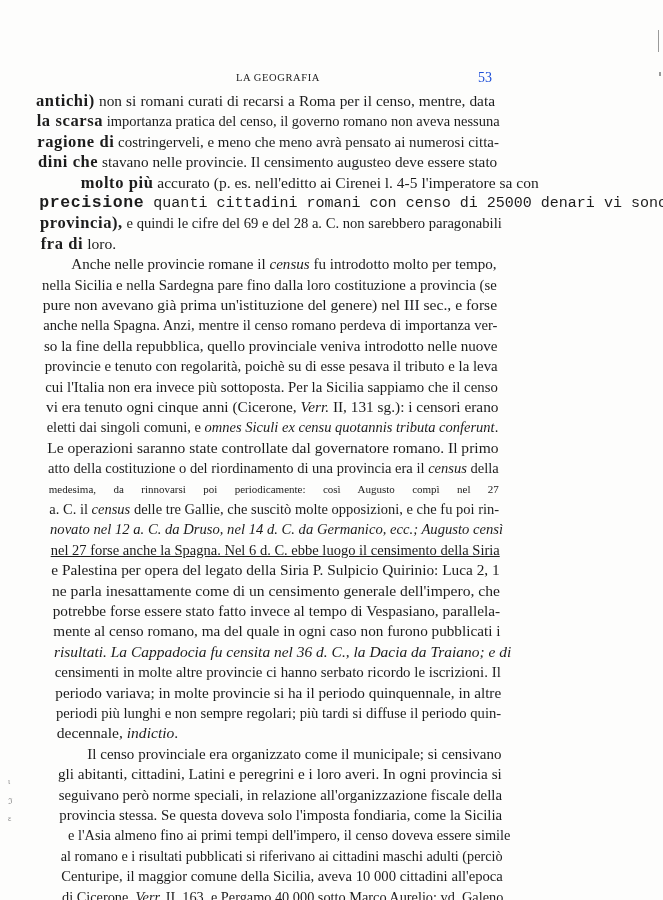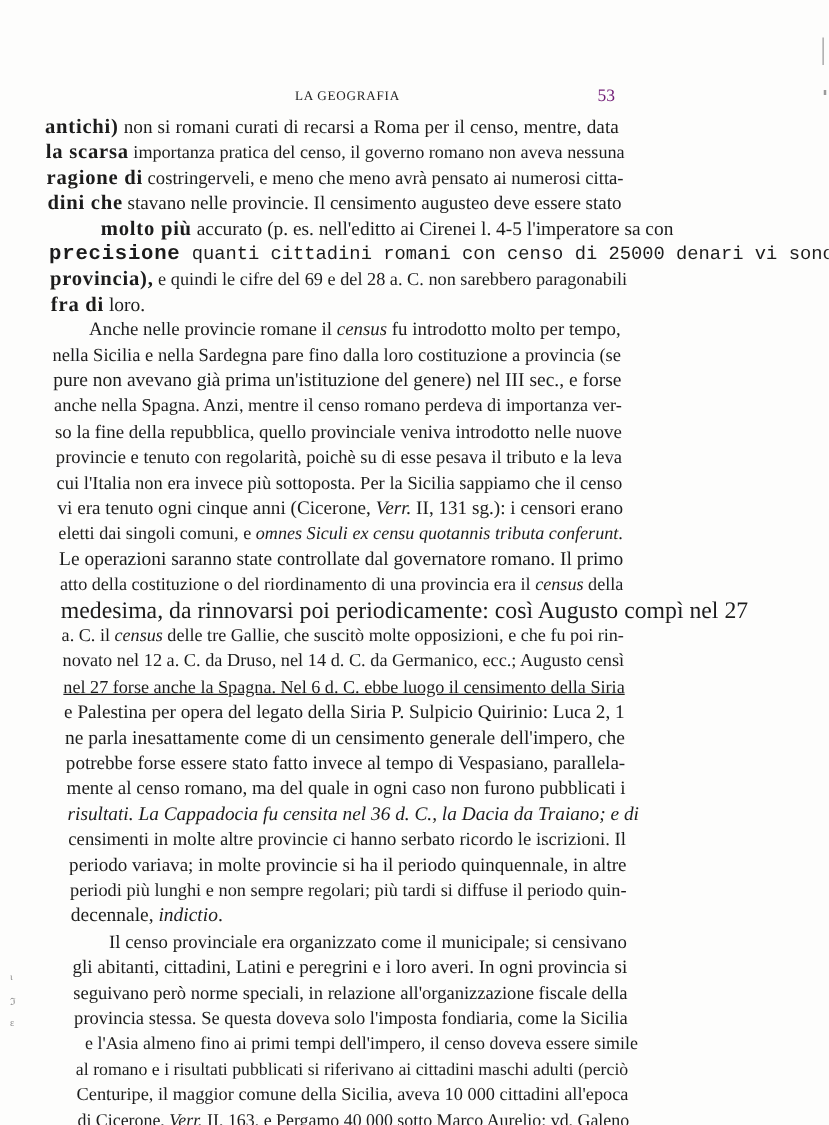--- a/index.html
+++ b/index.html
@@ -27,21 +27,21 @@
       left: 236px;
       font-size: 10.5px;
       letter-spacing: 0.6px;
       color: #222;
     }
     .page-number {
       position: absolute;
       top: 70px;
       left: 478px;
       font-size: 14px;
-      color: #701a75;
+      color: #1d4ed8;
     }
     .line {
       position: absolute;
       white-space: nowrap;
       font-size: 15.6px;
       line-height: 20px;
       text-align: justify;
       text-align-last: justify;
       color: #1c1c1c;
     }
@@ -87,23 +87,23 @@
       <div class="line" style="left: 42px; width: 454.8px; top: 274.6px; white-space: nowrap; font-size: 14.81px;"><span>nella Sicilia e nella Sardegna pare fino dalla loro costituzione a provincia (se</span></div>
       <div class="line" style="left: 42.7px; width: 454.4px; top: 295px; white-space: nowrap; font-size: 15.58px;"><span>pure non avevano già prima un'istituzione del genere) nel III sec., e forse</span></div>
       <div class="line" style="left: 43.3px; width: 453.9px; top: 315.4px; white-space: nowrap; font-size: 14.63px;"><span>anche nella Spagna. Anzi, mentre il censo romano perdeva di importanza ver-</span></div>
       <div class="line" style="left: 44px; width: 453.5px; top: 335.8px; white-space: nowrap; font-size: 15.08px;"><span>so la fine della repubblica, quello provinciale veniva introdotto nelle nuove</span></div>
       <div class="line" style="left: 44.7px; width: 453px; top: 356.2px; white-space: nowrap; font-size: 14.85px;"><span>provincie e tenuto con regolarità, poichè su di esse pesava il tributo e la leva</span></div>
       <div class="line" style="left: 45.3px; width: 452.5px; top: 376.6px; white-space: nowrap; font-size: 14.8px;"><span>cui l'Italia non era invece più sottoposta. Per la Sicilia sappiamo che il censo</span></div>
       <div class="line" style="left: 46px; width: 452.1px; top: 397px; white-space: nowrap; font-size: 15.33px;"><span>vi era tenuto ogni cinque anni (Cicerone, </span><i>Verr.</i><span> II, 131 sg.): i censori erano</span></div>
       <div class="line" style="left: 46.7px; width: 451.6px; top: 417.4px; white-space: nowrap; font-size: 14.5px;"><span>eletti dai singoli comuni, e </span><i>omnes Siculi ex censu quotannis tributa conferunt</i><span>.</span></div>
       <div class="line" style="left: 47.3px; width: 451.2px; top: 437.8px; white-space: nowrap; font-size: 15.54px;"><span>Le operazioni saranno state controllate dal governatore romano. Il primo</span></div>
       <div class="line" style="left: 48px; width: 450.7px; top: 458.2px; white-space: nowrap; font-size: 14.53px;"><span>atto della costituzione o del riordinamento di una provincia era il </span><i>census</i><span> della</span></div>
-      <div class="line" style="left: 48.7px; width: 450.2px; top: 478.6px; white-space: nowrap; font-size: 19px;"><span>medesima, da rinnovarsi poi periodicamente: così Augusto compì nel 27</span></div>
+      <div class="line" style="left: 48.7px; width: 450.2px; top: 478.6px; white-space: nowrap; font-size: 11px;"><span>medesima, da rinnovarsi poi periodicamente: così Augusto compì nel 27</span></div>
       <div class="line" style="left: 49.3px; width: 449.8px; top: 499px; white-space: nowrap; font-size: 14.5px;"><span>a. C. il </span><i>census</i><span> delle tre Gallie, che suscitò molte opposizioni, e che fu poi rin-</span></div>
-      <div class="line" style="left: 50px; width: 449.3px; top: 519.4px; white-space: nowrap; font-size: 14.63px;"><span>novato nel 12 a. C. da Druso, nel 14 d. C. da Germanico, ecc.; Augusto censì</span></div>
+      <div class="line" style="left: 50px; width: 449.3px; top: 519.4px; white-space: nowrap; font-size: 14.63px; font-style: italic;"><span>novato nel 12 a. C. da Druso, nel 14 d. C. da Germanico, ecc.; Augusto censì</span></div>
       <div class="line" style="left: 50.7px; width: 448.8px; top: 539.8px; white-space: nowrap; font-size: 14.53px; text-decoration: underline;"><span>nel 27 forse anche la Spagna. Nel 6 d. C. ebbe luogo il censimento della Siria</span></div>
       <div class="line" style="left: 51.3px; width: 448.4px; top: 560.2px; white-space: nowrap; font-size: 15.34px;"><span>e Palestina per opera del legato della Siria P. Sulpicio Quirinio: Luca 2, 1</span></div>
       <div class="line" style="left: 52px; width: 447.9px; top: 580.6px; white-space: nowrap; font-size: 15.6px;"><span>ne parla inesattamente come di un censimento generale dell'impero, che</span></div>
       <div class="line" style="left: 52.7px; width: 447.5px; top: 601px; white-space: nowrap; font-size: 15.28px;"><span>potrebbe forse essere stato fatto invece al tempo di Vespasiano, parallela-</span></div>
       <div class="line" style="left: 53.3px; width: 447px; top: 621.4px; white-space: nowrap; font-size: 15.23px;"><span>mente al censo romano, ma del quale in ogni caso non furono pubblicati i</span></div>
       <div class="line" style="left: 54px; width: 446.5px; top: 641.8px; white-space: nowrap; font-size: 15.48px; font-style: italic;"><span>risultati. La Cappadocia fu censita nel 36 d. C., la Dacia da Traiano; e di</span></div>
       <div class="line" style="left: 54.7px; width: 446.1px; top: 662.2px; white-space: nowrap; font-size: 14.9px;"><span>censimenti in molte altre provincie ci hanno serbato ricordo le iscrizioni. Il</span></div>
       <div class="line" style="left: 55.3px; width: 445.6px; top: 682.6px; white-space: nowrap; font-size: 15.24px;"><span>periodo variava; in molte provincie si ha il periodo quinquennale, in altre</span></div>
       <div class="line" style="left: 56px; width: 445.2px; top: 703px; white-space: nowrap; font-size: 14.65px;"><span>periodi più lunghi e non sempre regolari; più tardi si diffuse il periodo quin-</span></div>
       <div class="line last" style="left: 56.7px; width: 444.7px; top: 723.4px; white-space: nowrap; font-size: 15.59px;"><span>decennale, </span><i>indictio</i><span>.</span></div>

